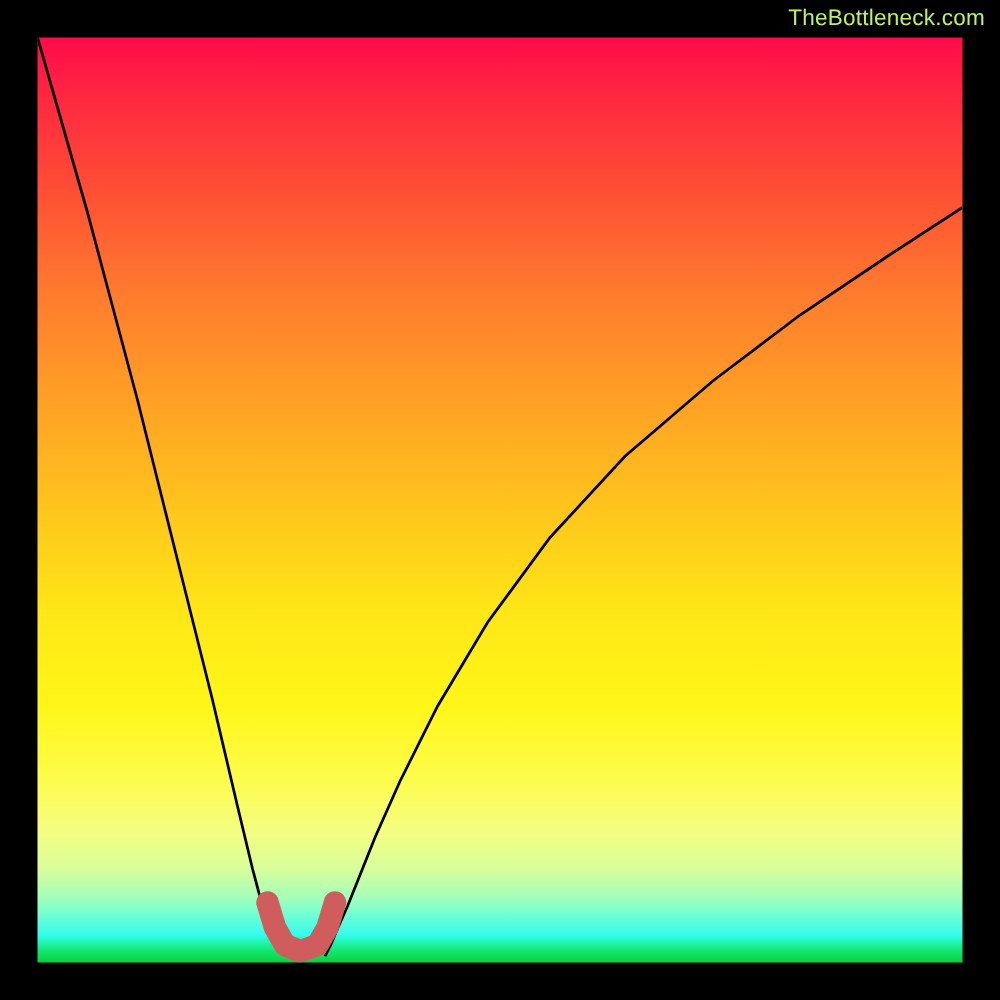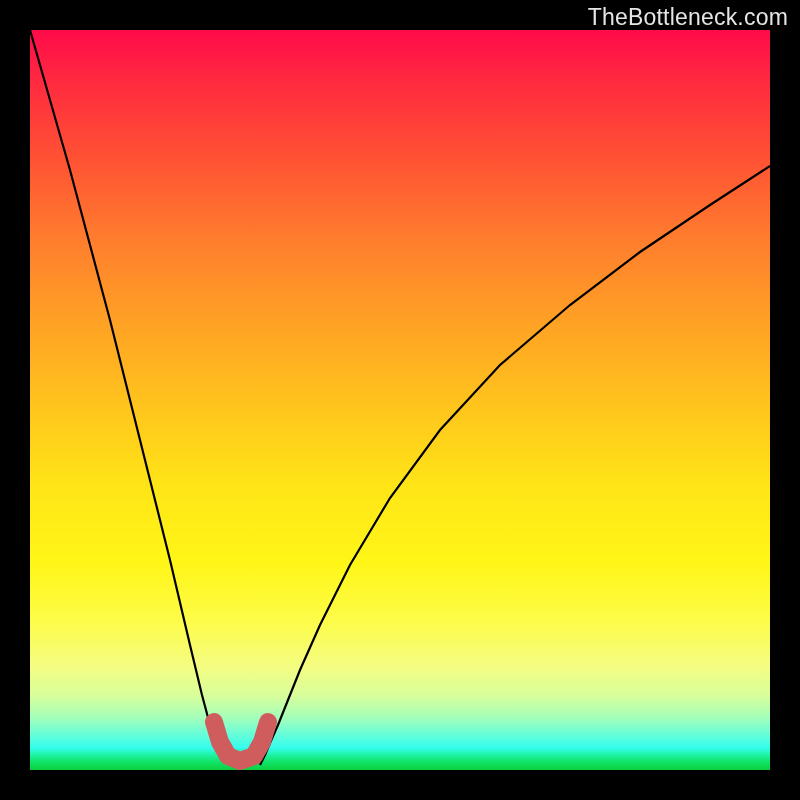--- a/index.html
+++ b/index.html
@@ -14,22 +14,22 @@
   .outer {
     width: 800px;
     height: 800px;
     background: #000;
     position: relative;
   }
   .watermark {
     position: absolute;
     top: 4px;
     right: 12px;
-    color: #e5e5e5;
-    font-size: 23px;
+    color: #bef264;
+    font-size: 18px;
     font-weight: 500;
     letter-spacing: 0.2px;
     pointer-events: none;
     z-index: 10;
   }
   .plot-bg {
     position: absolute;
     left: 30px;
     top: 30px;
     width: 740px;

